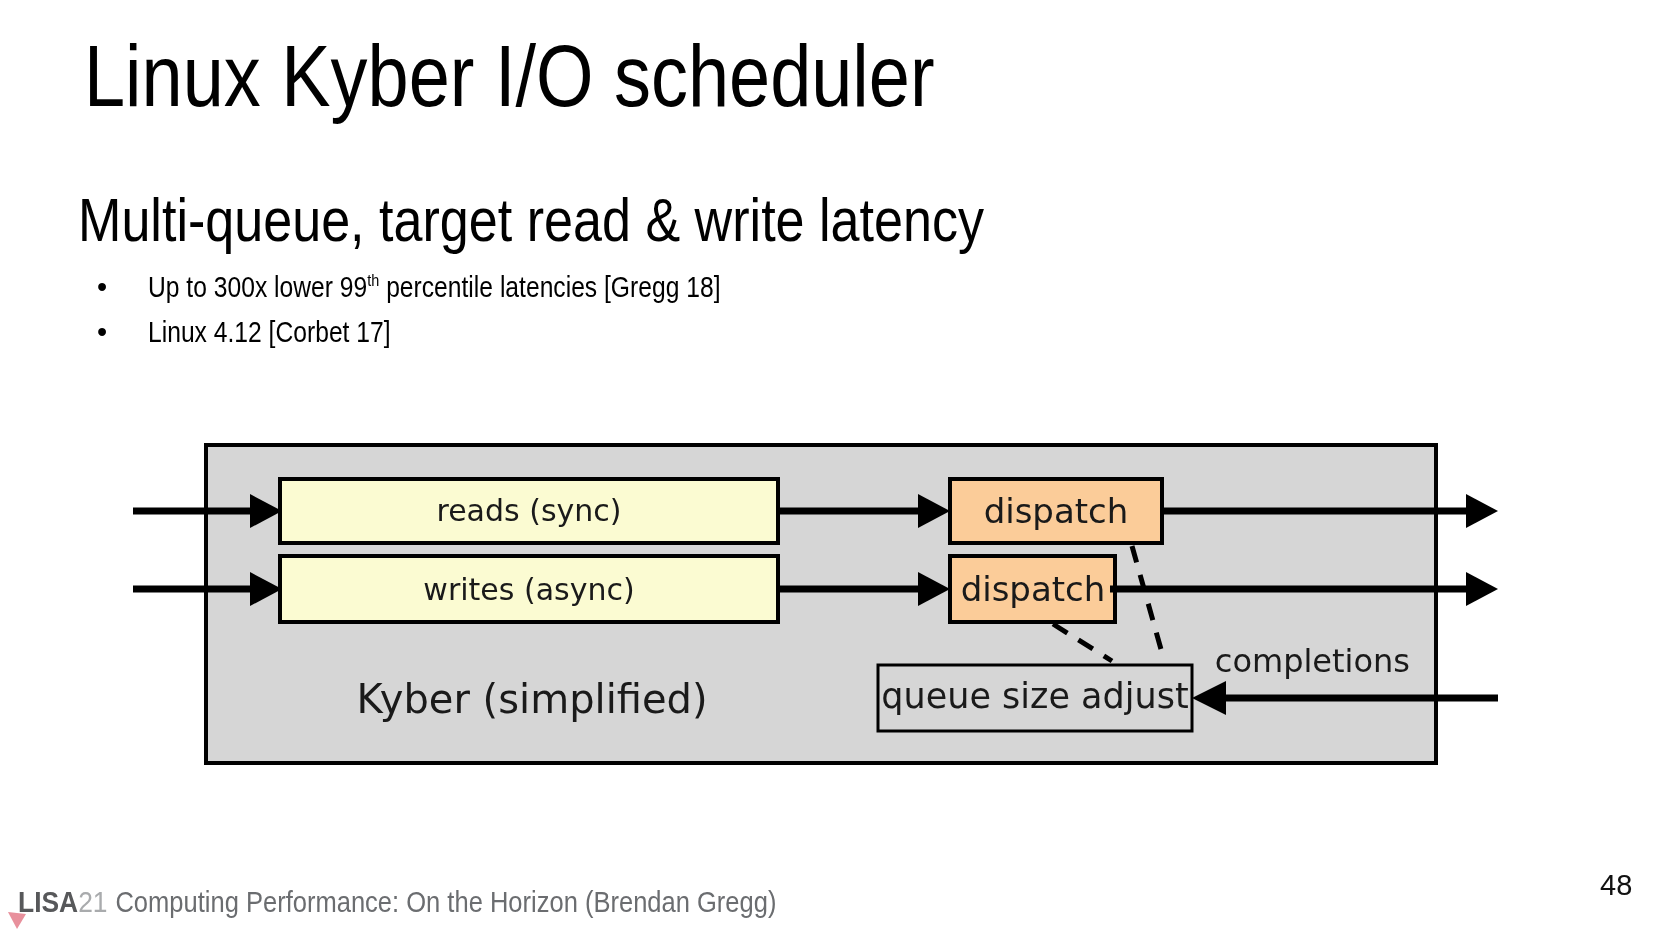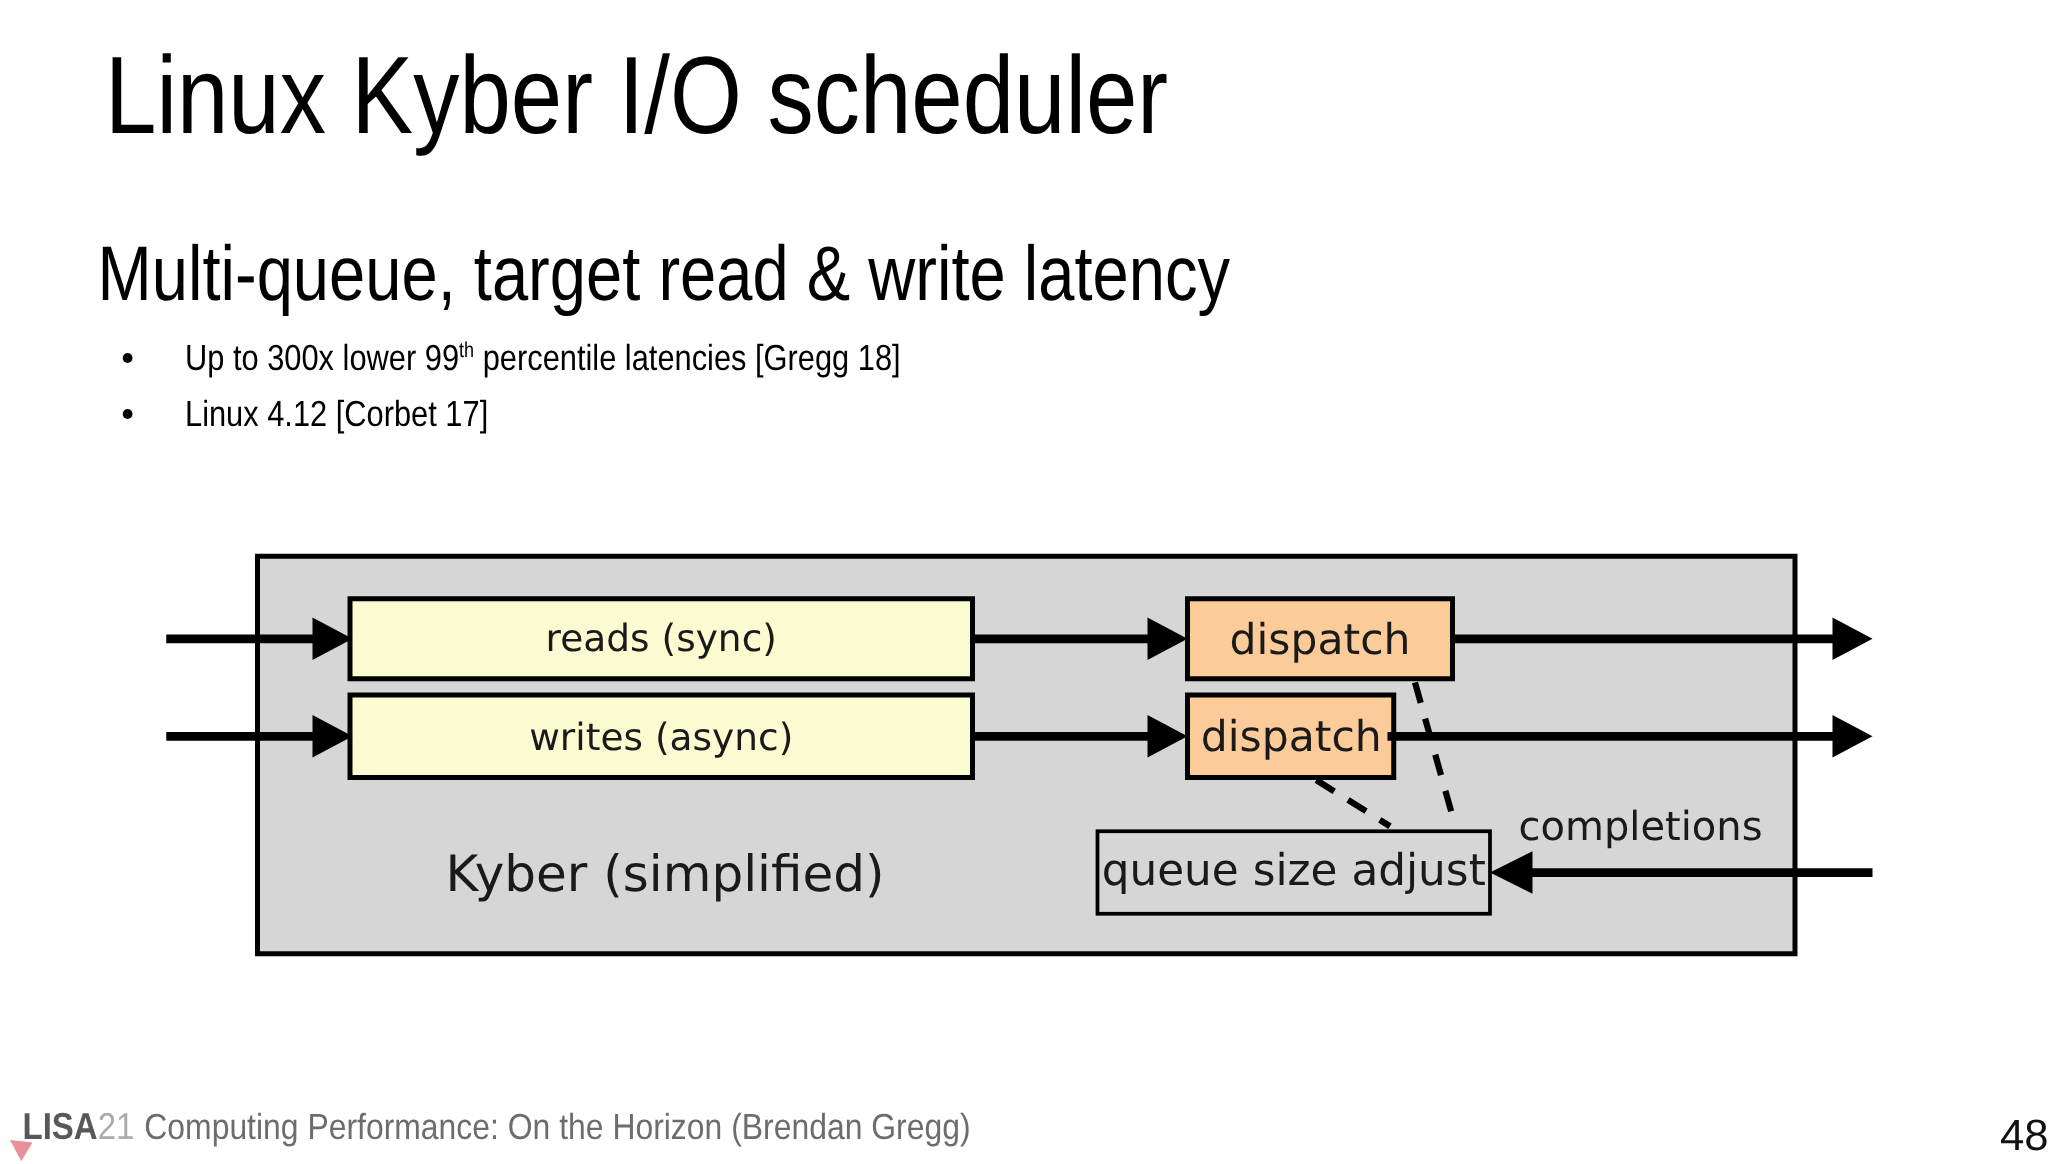--- a/index.html
+++ b/index.html
@@ -26,21 +26,21 @@
   .diagram-svg{left:0;top:0;width:1654px;height:931px;}
   .shape{stroke:#000000;}
   .thickline{stroke:#000000;stroke-width:7;fill:none;}
   .dashline{stroke:#000000;stroke-width:5;fill:none;stroke-dasharray:17 13;}
   .head{fill:#000000;stroke:none;}
   .dtext{font-family:"DejaVu Sans",sans-serif;fill:#1a1a1a;}
 
   .footer{left:18px;top:886px;font-size:30px;line-height:1.05;}
   .footer .brand{font-weight:bold;}
   .footer .ftext{font-size:29px;margin-left:9px;}
-  .pagenum{left:1600px;top:889px;font-size:35px;color:#111;}
+  .pagenum{left:1600px;top:869px;font-size:29px;color:#111;}
 </style>
 </head>
 <body>
 
 <svg class="abs diagram-svg" viewBox="0 0 1654 931">
 
   <rect x="206" y="445" width="1230" height="318" class="shape" stroke-width="4" fill="#d6d6d6"></rect>
 
   <rect x="280" y="479" width="498" height="64" class="shape" stroke-width="4" fill="#fbfbd2"></rect>
   <rect x="280" y="556" width="498" height="66" class="shape" stroke-width="4" fill="#fbfbd2"></rect>

